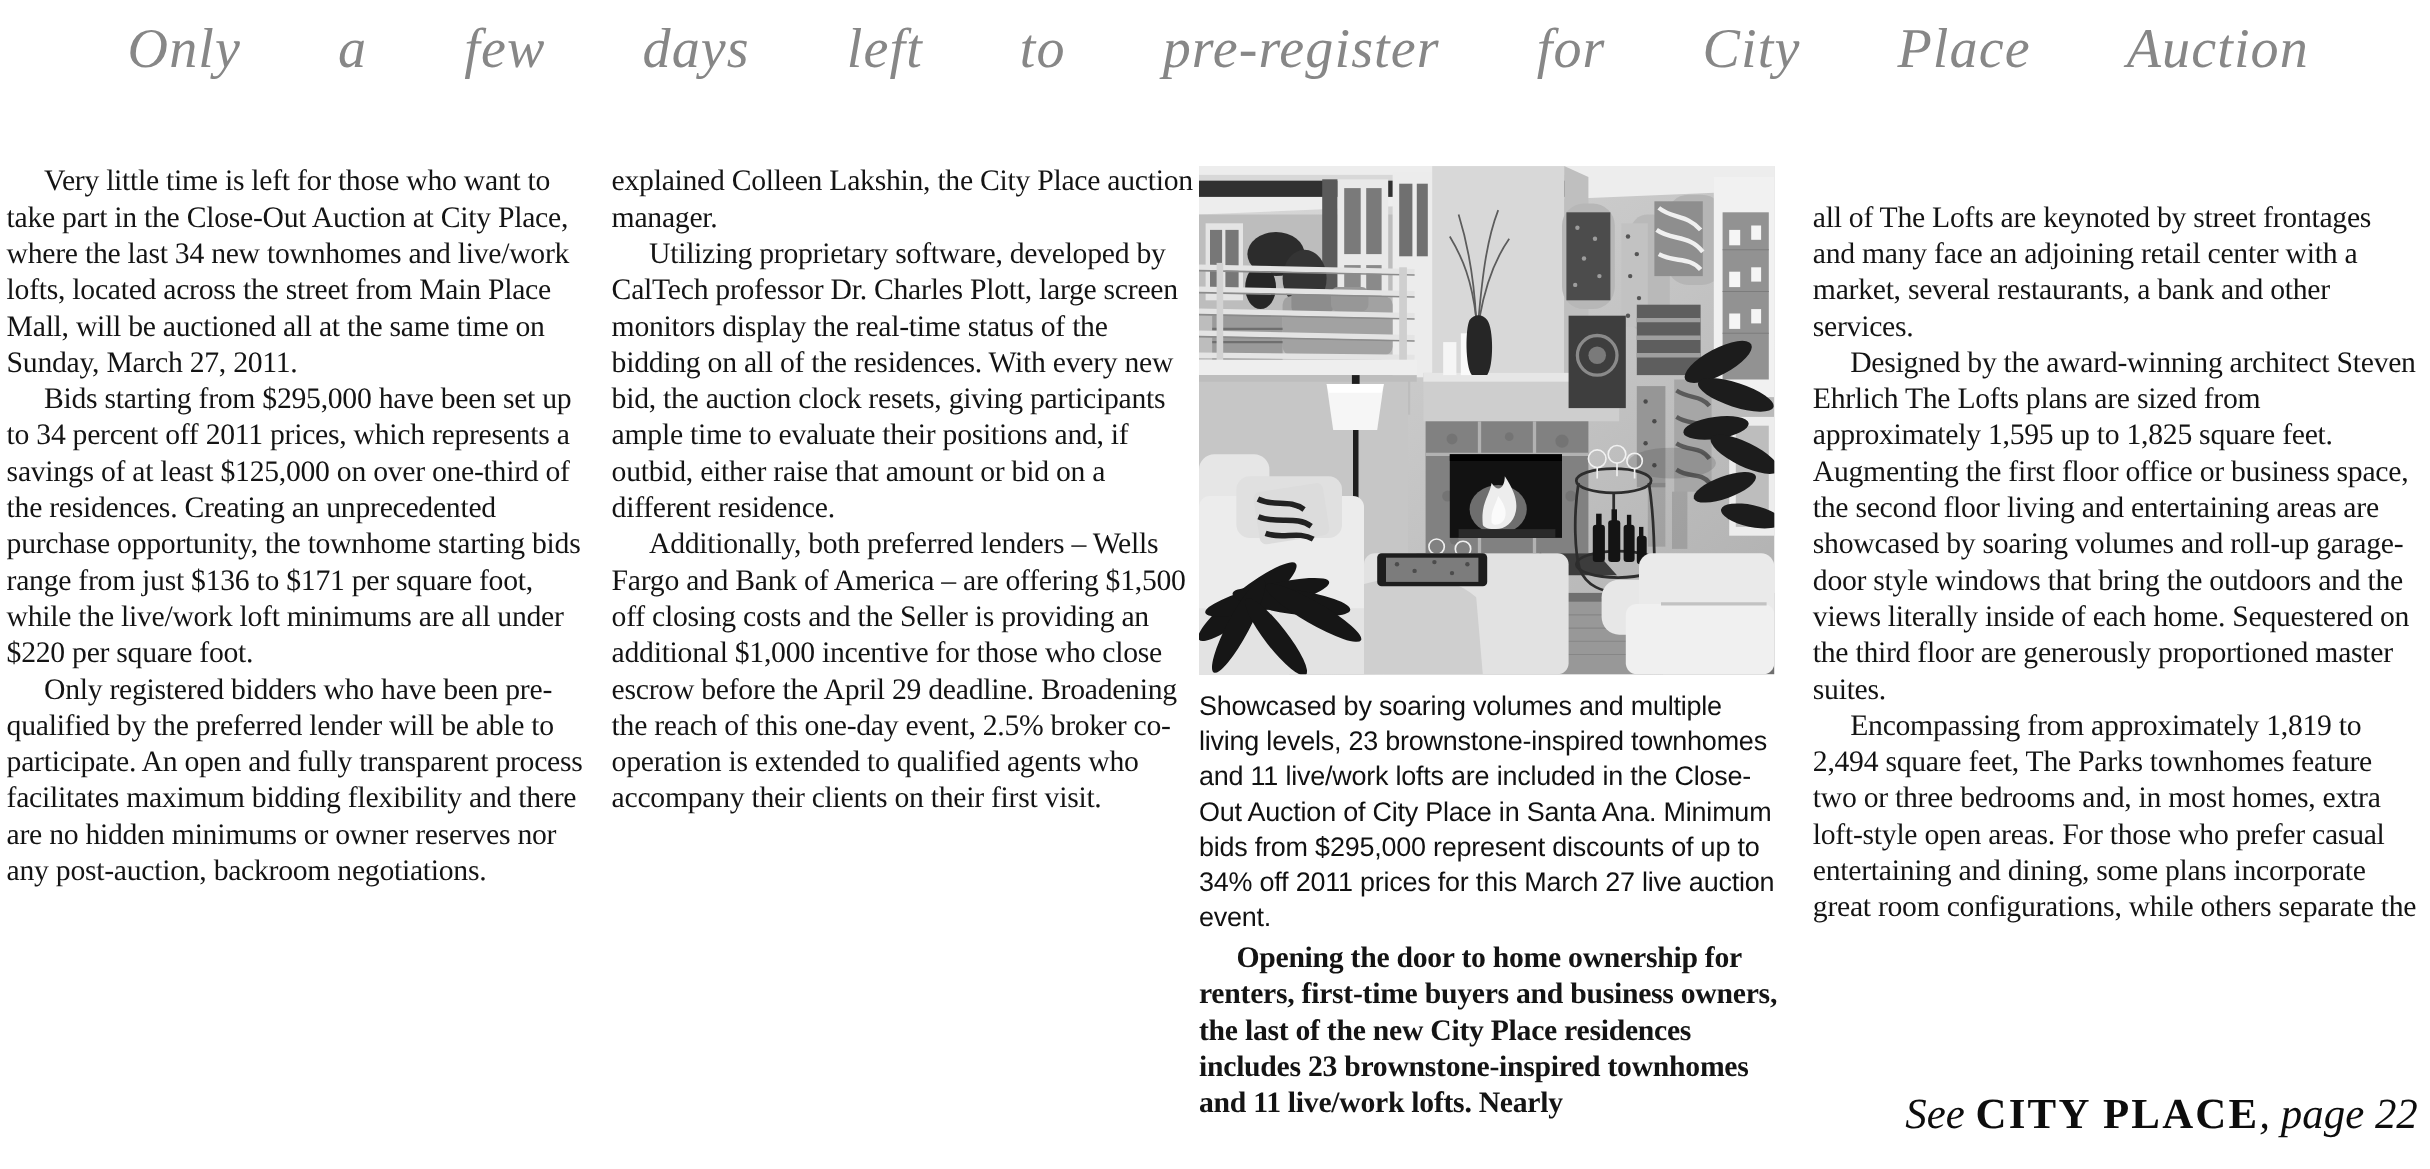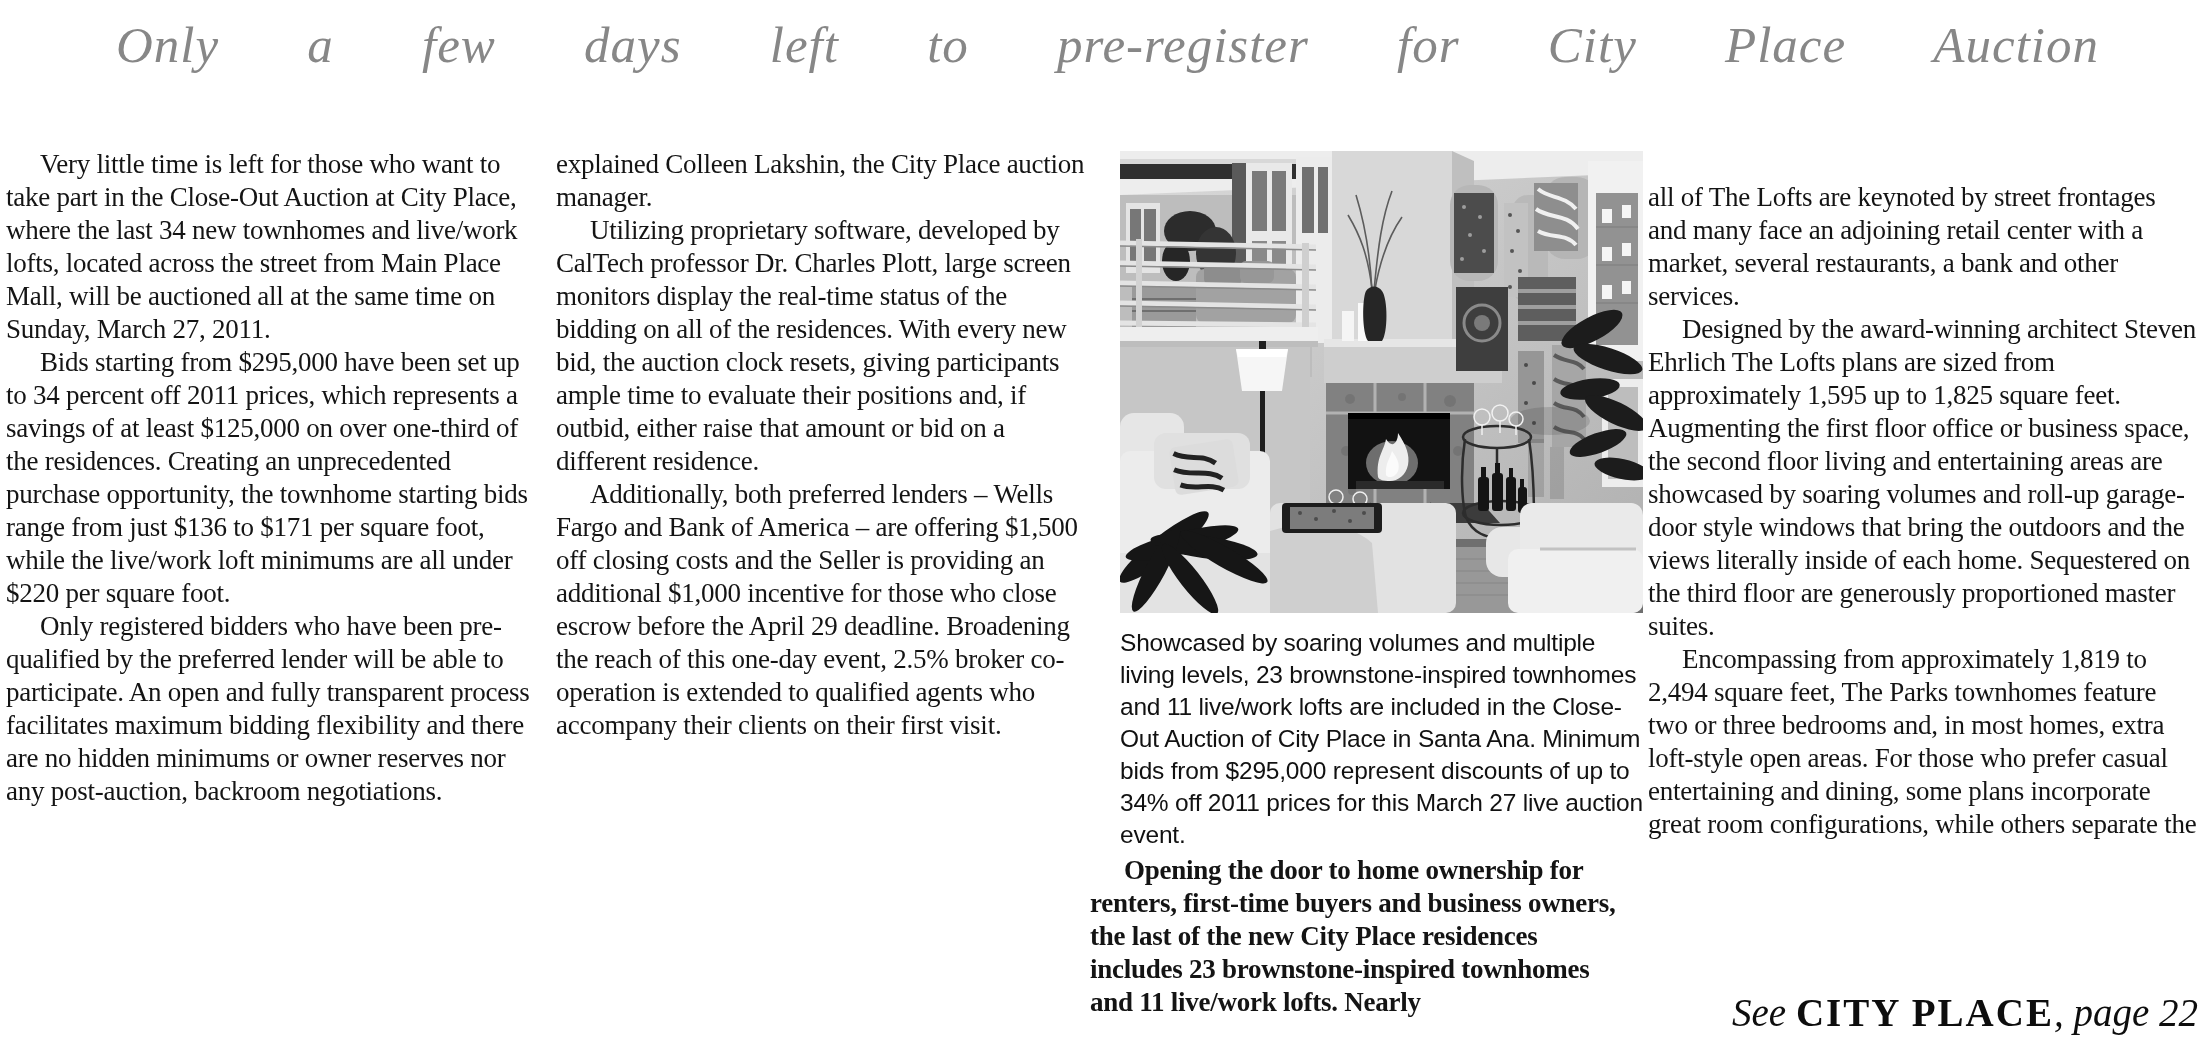--- a/index.html
+++ b/index.html
@@ -35,21 +35,21 @@
     text-align:left;
   }
   .bodycol p{margin:0;text-indent:34px;}
   .bodycol p.flush{text-indent:0;}
   .col1{left:6px;   top:148px; width:538px;}
   .col2{left:556px; top:148px; width:538px;}
   .col3body{left:1090px; top:854px; width:532px;font-weight:bold;}
   .col4{left:1648px; top:148px; width:550px;margin-top:33px;}
   .figure{
     position:absolute;
-    left:1120px; top:151px; width:523px;
+    left:1090px; top:151px; width:523px;
     margin:0; padding:0;
   }
   .photo{display:block;width:523px;height:462px;background:#c9c9c9;}
   .caption{
     margin-top:14px;
     font-family:"Liberation Sans", sans-serif;
     font-size:24.5px;
     line-height:32px;
     letter-spacing:-0.2px;
     color:#111111;

